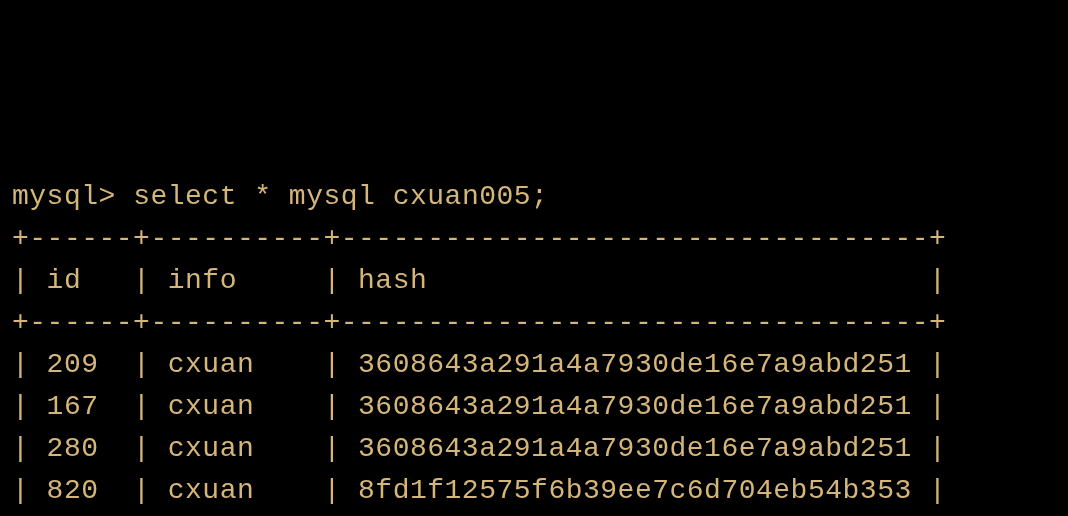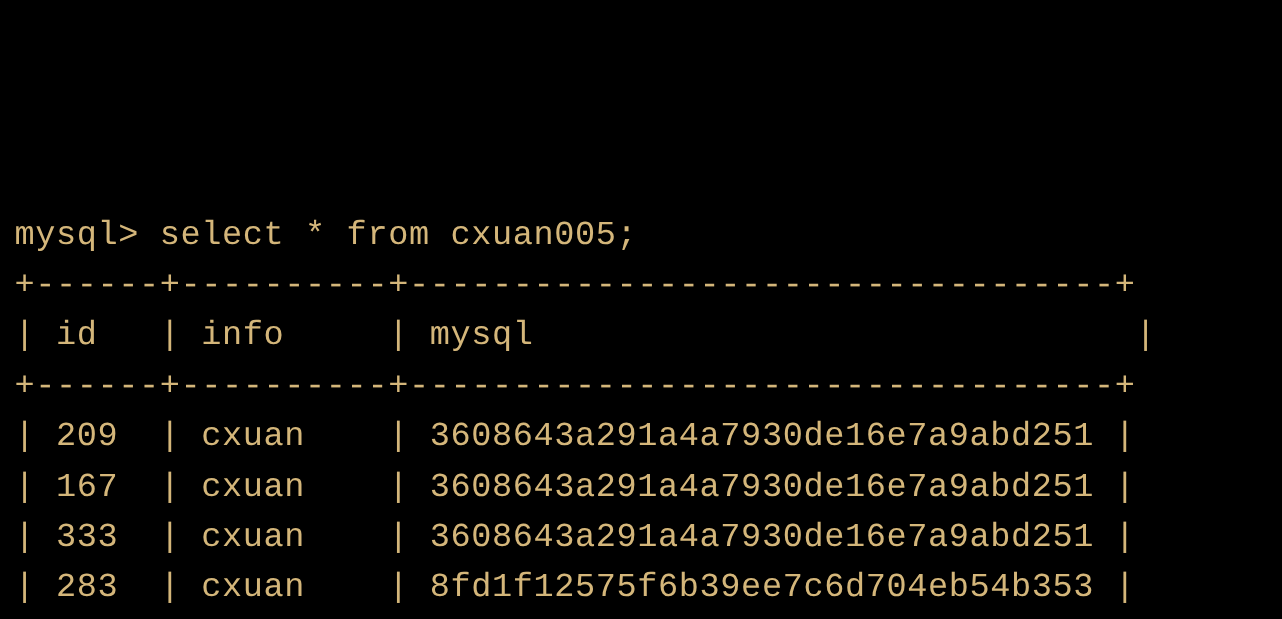--- a/index.html
+++ b/index.html
@@ -13,26 +13,26 @@
       white-space: pre;
       letter-spacing: 0.5px;
     }
     .terminal { display: block; }
   </style>
 </head>
 <body>
 
 
 
-<div class="terminal"><span>mysql&gt; </span><span>select * from cxuan005;</span>
+<div class="terminal"><span>mysql&gt; </span><span>select * mysql cxuan005;</span>
 <span>+------+----------+----------------------------------+</span>
-<span>| id   | info     | mysql                             |</span>
+<span>| id   | info     | hash                             |</span>
 <span>+------+----------+----------------------------------+</span>
 <span>| 209  | cxuan    | 3608643a291a4a7930de16e7a9abd251 |</span>
 <span>| 167  | cxuan    | 3608643a291a4a7930de16e7a9abd251 |</span>
-<span>| 333  | cxuan    | 3608643a291a4a7930de16e7a9abd251 |</span>
-<span>| 283  | cxuan    | 8fd1f12575f6b39ee7c6d704eb54b353 |</span>
+<span>| 280  | cxuan    | 3608643a291a4a7930de16e7a9abd251 |</span>
+<span>| 820  | cxuan    | 8fd1f12575f6b39ee7c6d704eb54b353 |</span>
 
 
 </div>
 
 
 
 
 </body></html>

